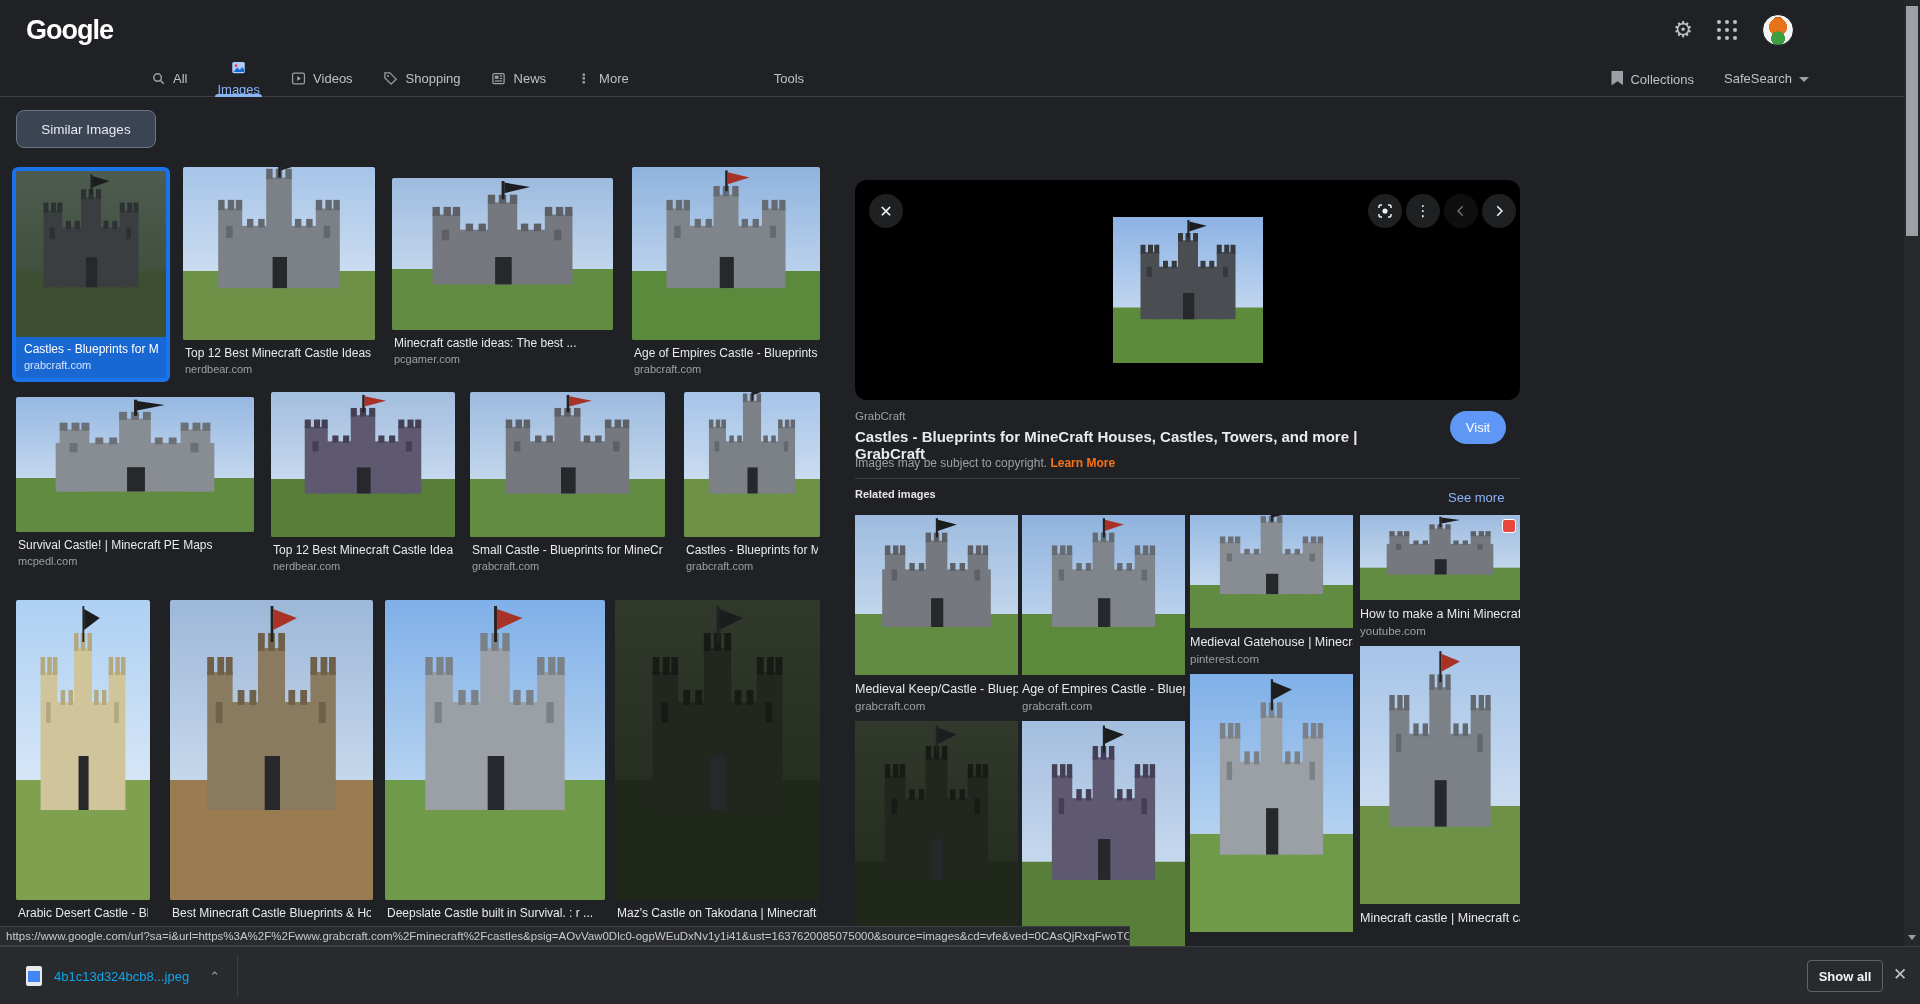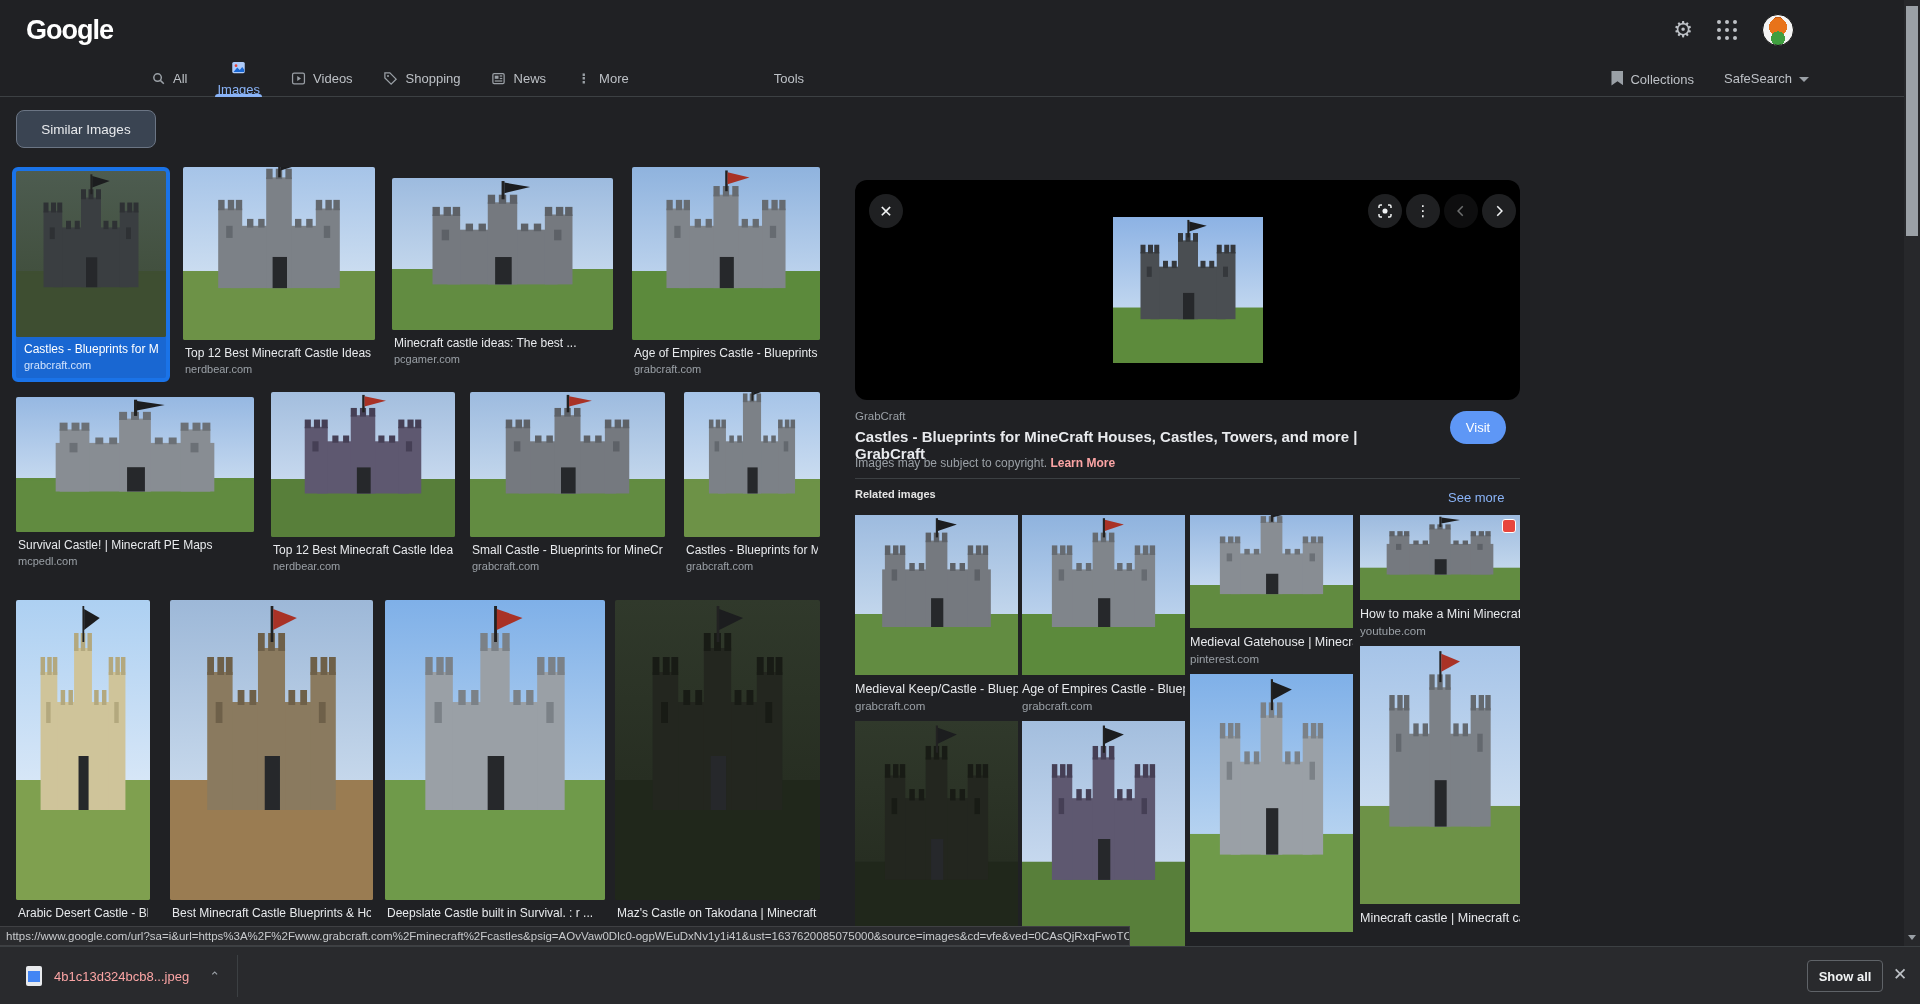--- a/index.html
+++ b/index.html
@@ -101,21 +101,21 @@
   .viewer .dots  { right:80px; top:14px; color:#f1f3f4; font-size:15px; letter-spacing:0; }
   .viewer .prev  { right:42px; top:14px; opacity:.45; }
   .viewer .next  { right:4px;  top:14px; }
   .preview-img { position:absolute; left:258px; top:37px; width:150px; height:146px;
     background:linear-gradient(180deg,var(--sky1),var(--sky2) 62%,var(--grass) 62%); }
   .preview-img svg { position:absolute; inset:0; width:100%; height:100%; }
 
   .src-line   { position:absolute; left:19px; top:250px; font-size:11.5px; color:#9aa0a6; }
   .ptitle     { position:absolute; left:19px; top:268px; width:560px; font-size:15px; font-weight:bold; color:#e8eaed; }
   .copyright  { position:absolute; left:19px; top:296px; font-size:12px; color:#9aa0a6; }
-  .copyright b{ color:#fca5a5; cursor:pointer; }
+  .copyright b{ color:#f97316; cursor:pointer; }
   .visit-btn  { position:absolute; left:614px; top:251px; width:56px; height:33px; background:#5e97f6;
     border-radius:17px; color:#fff; font-size:13px; display:flex; align-items:center;
     justify-content:center; cursor:pointer; }
   .pdivider   { position:absolute; left:19px; top:318px; width:665px; height:1px; background:#3c4043; }
   .rel-head   { position:absolute; left:19px; top:328px; font-size:11px; font-weight:bold; color:#e5e5e5; }
   .see-more   { position:absolute; left:612px; top:330px; font-size:13px; color:#8ab4f8; cursor:pointer; }
 
   .rcol { position:absolute; top:355px; width:163px; }
   .rc1 { left:19px; } .rc2 { left:186px; } .rc3 { left:354px; } .rc4 { left:524px; width:160px; }
   .ritem { margin-bottom:9px; }
@@ -136,21 +136,21 @@
     border:1px solid #3f4043; border-left:none; color:#c8cacd; font-size:11.5px; line-height:18px;
     padding:0 8px 0 6px; white-space:nowrap; overflow:hidden; z-index:6; }
 
   
   .shelf { position:absolute; left:0; top:946px; width:1920px; height:58px; background:#292a2d;
     border-top:1px solid #3c4043; z-index:7; }
   .dl-chip { position:absolute; left:16px; top:11px; height:36px; display:flex; align-items:center;
     gap:12px; padding:0 10px; border-radius:18px; cursor:pointer; }
   .file-ico { width:16px; height:20px; background:#e8eaed; border-radius:2px; position:relative; }
   .file-ico::after { content:""; position:absolute; left:2px; top:5px; width:12px; height:11px; background:#4285f4; }
-  .dl-name { font-size:13px; color:#fca5a5; }
+  .dl-name { font-size:13px; color:#0ea5e9; }
   .dl-caret { color:#9aa0a6; font-size:13px; margin-left:8px; cursor:pointer; }
   .shelf-sep { position:absolute; left:237px; top:8px; width:1px; height:42px; background:#3c4043; }
   .show-all { position:absolute; left:1807px; top:13px; width:76px; height:32px; border:1px solid #5f6368;
     border-radius:4px; color:#f1f3f4; font-size:13px; font-weight:bold; display:flex; align-items:center;
     justify-content:center; cursor:pointer; }
   .shelf-close { position:absolute; left:1893px; top:17px; font-size:17px; color:#bdc1c6; cursor:pointer; }
 
   
   .scrollbar { position:absolute; left:1904px; top:0; width:16px; height:946px; background:#27282b; }
   .sb-thumb { position:absolute; left:2px; top:6px; width:12px; height:230px; background:#9aa0a6; }

